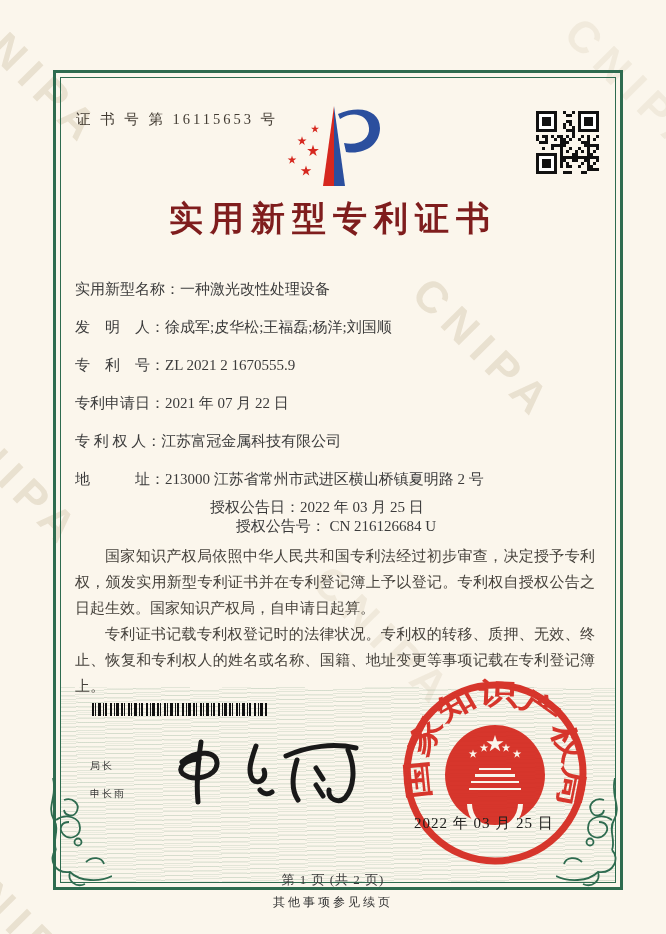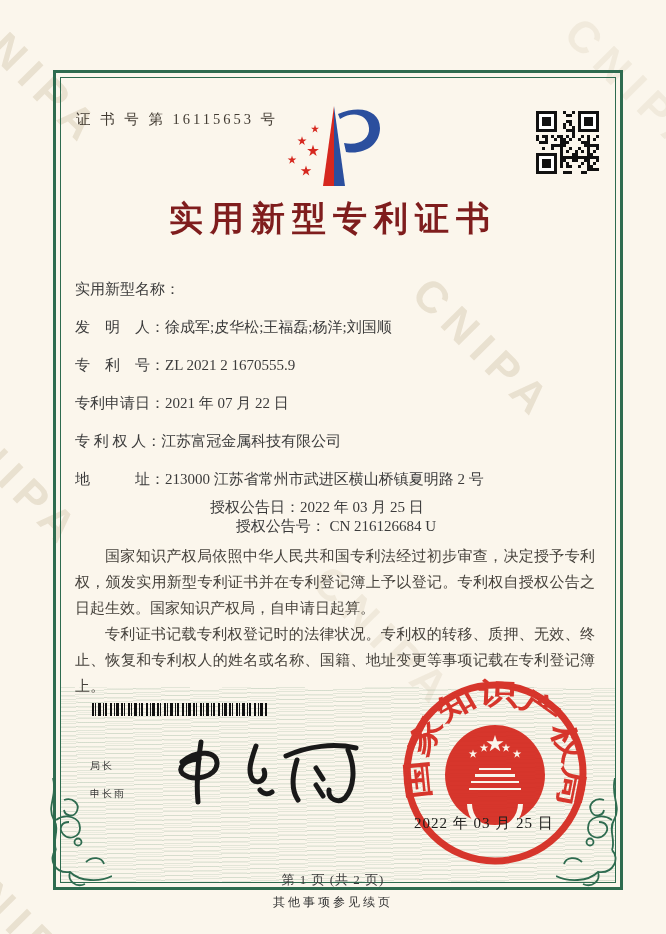--- a/index.html
+++ b/index.html
@@ -219,20 +219,21 @@
       <rect x="0" y="42" width="21" height="21" fill="#111"></rect>
       <rect x="3" y="45" width="15" height="15" fill="#fff"></rect>
       <rect x="6" y="48" width="9" height="9" fill="#111"></rect>
     </svg>
 
   <div class="title">实用新型专利证书</div>
 
   <div class="fields">
     <div class="frow">
       <span class="flabel">实用新型名称：</span>
+      <span class="fvalue">一种激光改性处理设备</span>
     </div>
     <div class="frow">
       <span class="flabel">发　明　人：</span>
       <span class="fvalue">徐成军;皮华松;王福磊;杨洋;刘国顺</span>
     </div>
     <div class="frow">
       <span class="flabel">专　利　号：</span>
       <span class="fvalue">ZL 2021 2 1670555.9</span>
     </div>
     <div class="frow">

